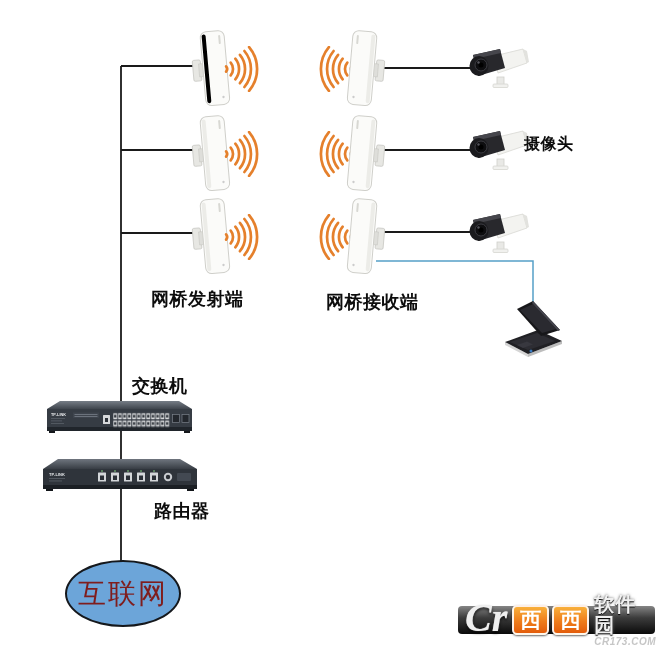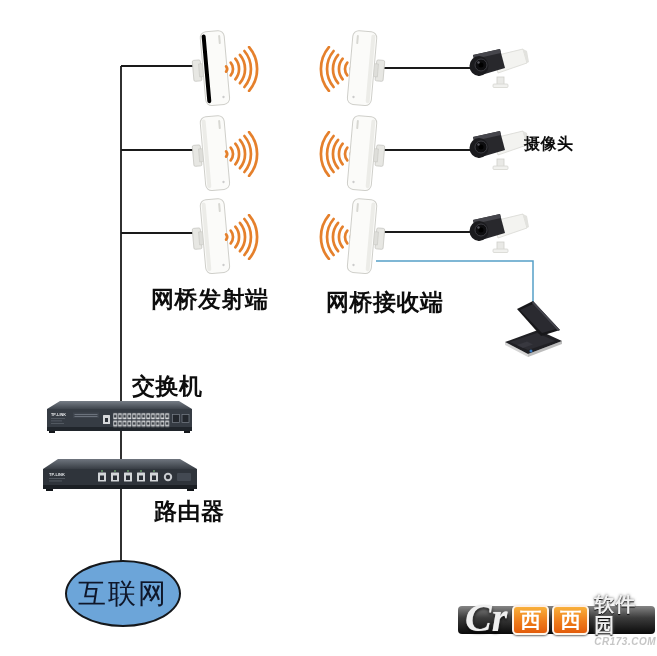--- a/index.html
+++ b/index.html
@@ -12,34 +12,34 @@
   .wires{position:absolute;left:0;top:0;width:657px;height:656px;z-index:1;}
   
   .node{position:absolute;z-index:2;}
   
   .dev-tx{transform:rotate(-5deg);}
   .dev-rx{transform:scaleX(-1) rotate(-5deg);}
   .waves-rx{transform:scaleX(-1);}
   
   .lbl{
     position:absolute;z-index:3;font-weight:bold;color:#0d0d0d;
-    font-size:23px;line-height:26px;white-space:nowrap;letter-spacing:0.5px;
+    font-size:18px;line-height:26px;white-space:nowrap;letter-spacing:0.5px;
   }
   .lbl-camera,.lbl-server{font-size:16px;}
   .lbl-server .srv-name{color:#3F7AC1;}
   .lbl-server .srv-paren{color:#E52A20;}
   
   .internet{
     position:absolute;left:65px;top:560px;width:112px;height:63px;z-index:2;
     background:#6CA5D9;border:2px solid #15181c;border-radius:50%;
     display:flex;align-items:center;justify-content:center;
   }
   .internet span{
     font-family:"Liberation Serif","DejaVu Serif",serif;
-    font-size:28px;color:#0f172a;letter-spacing:2px;
+    font-size:28px;color:#7f1d1d;letter-spacing:2px;
   }
   
   .watermark{
     position:absolute;left:458px;top:606px;width:197px;height:28px;z-index:4;
     background:linear-gradient(180deg,#858585 0%,#3c3c3c 42%,#0a0a0a 100%);
     border-radius:4px;display:flex;align-items:center;
   }
   .wm-cr{
     font-family:"Liberation Serif","DejaVu Serif",serif;font-style:italic;font-weight:bold;
     font-size:40px;line-height:40px;color:#efefef;margin-left:7px;

